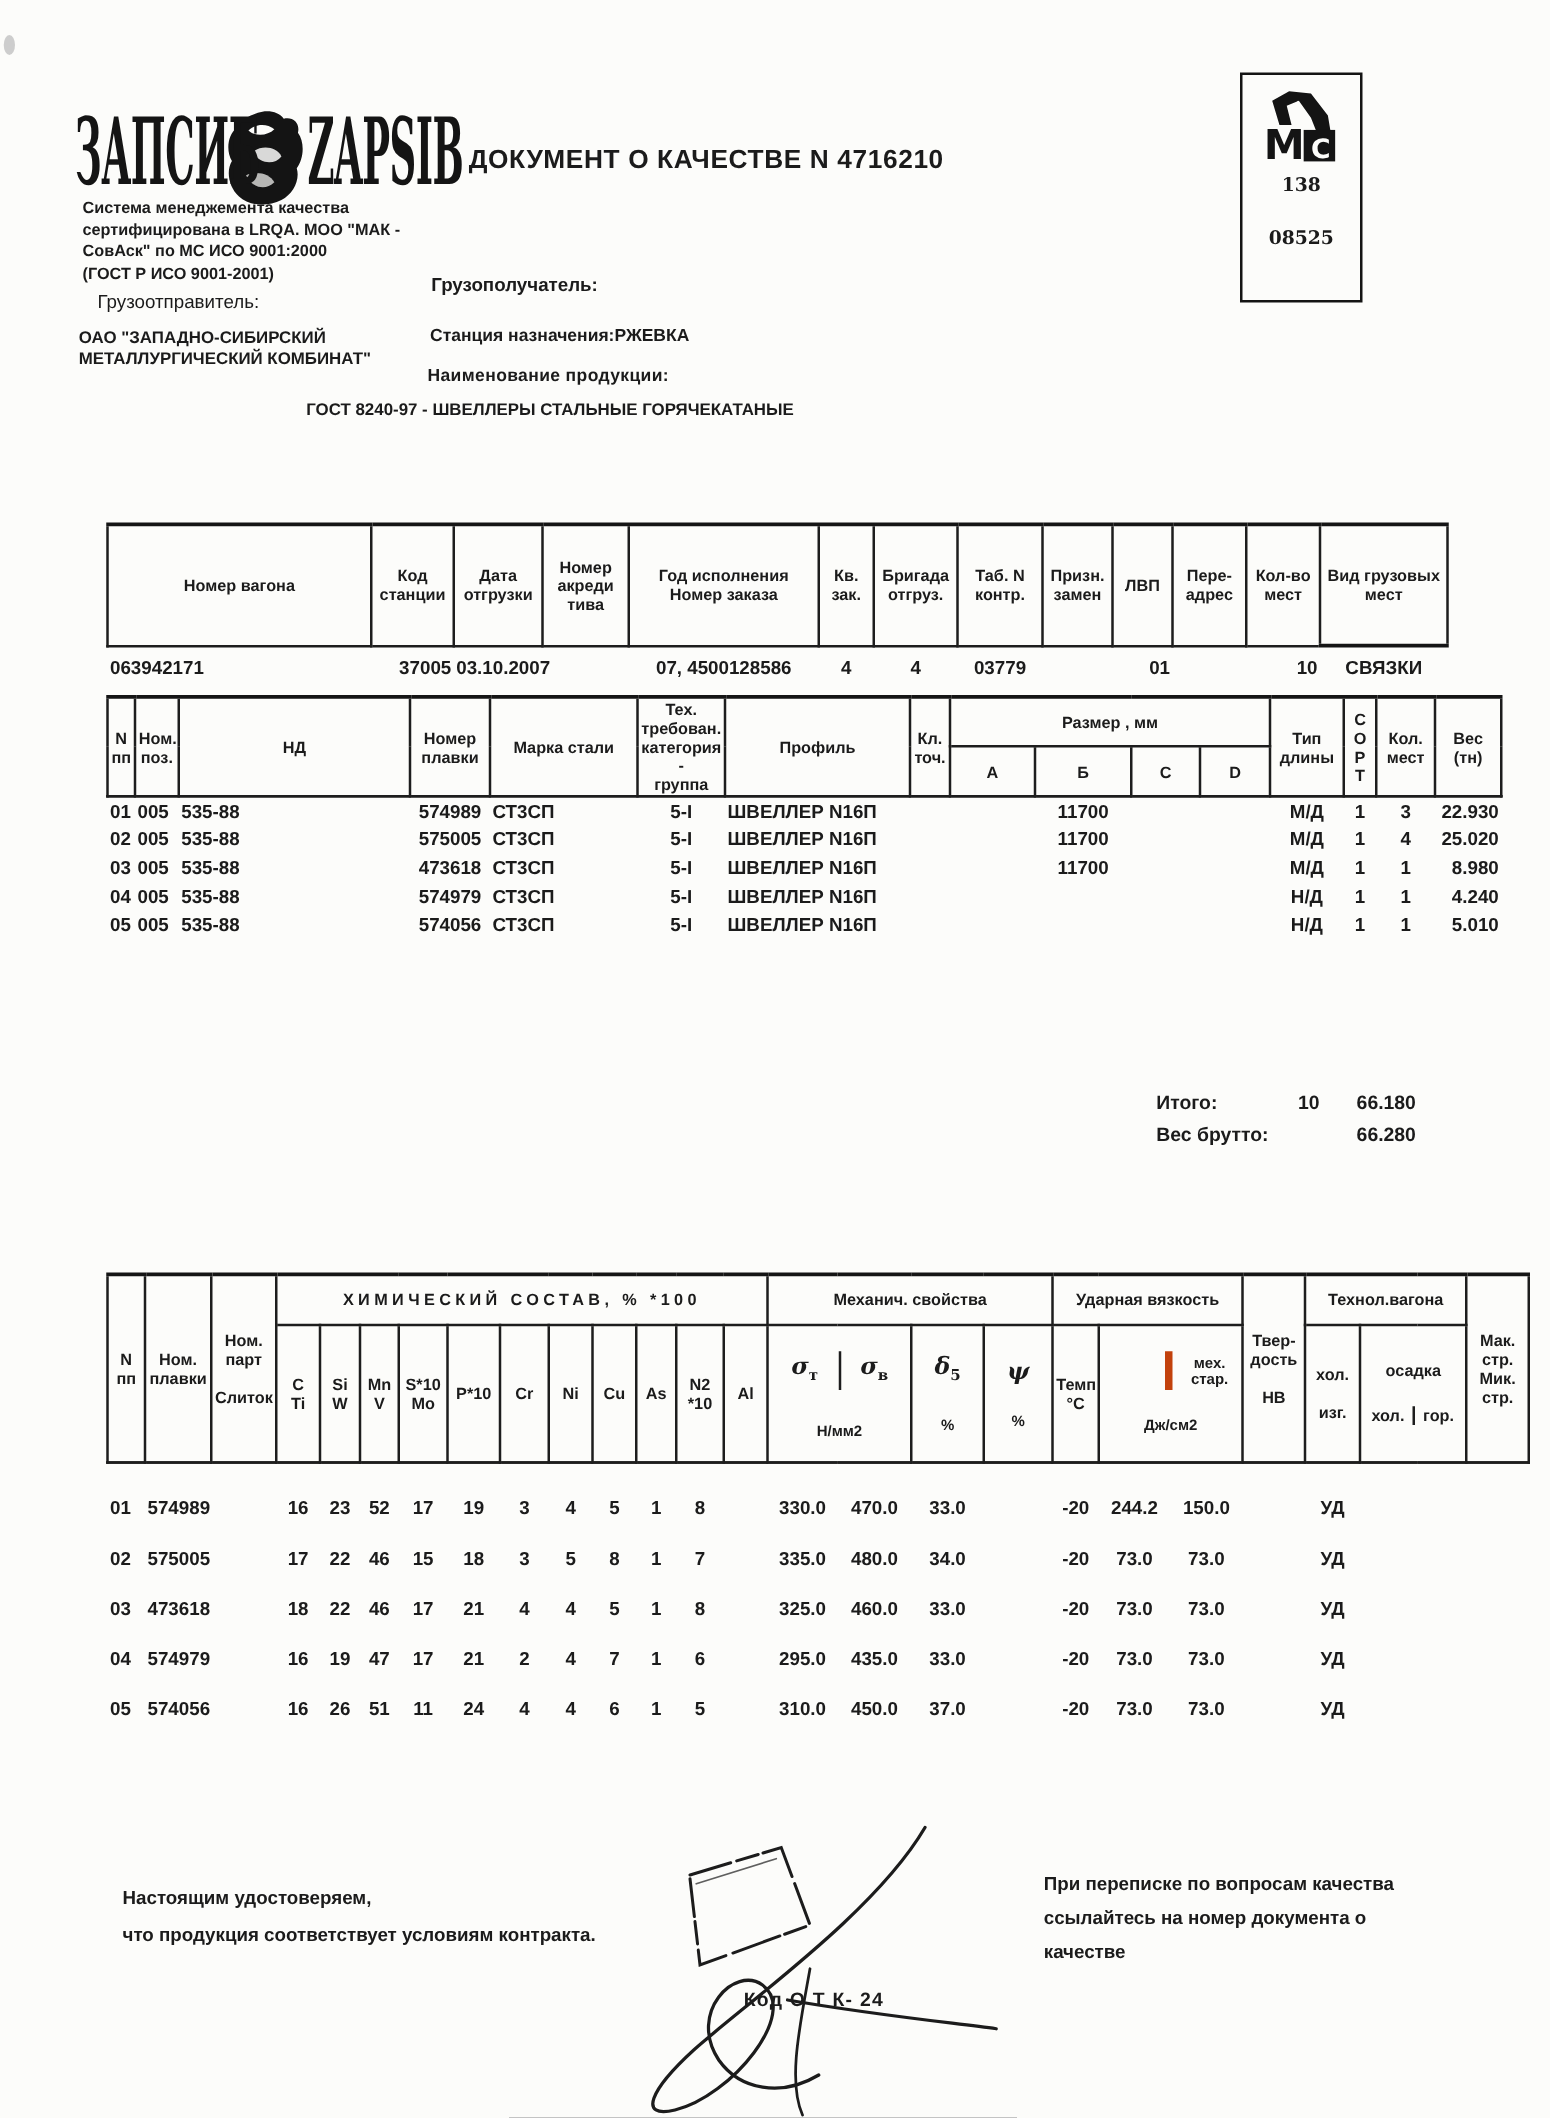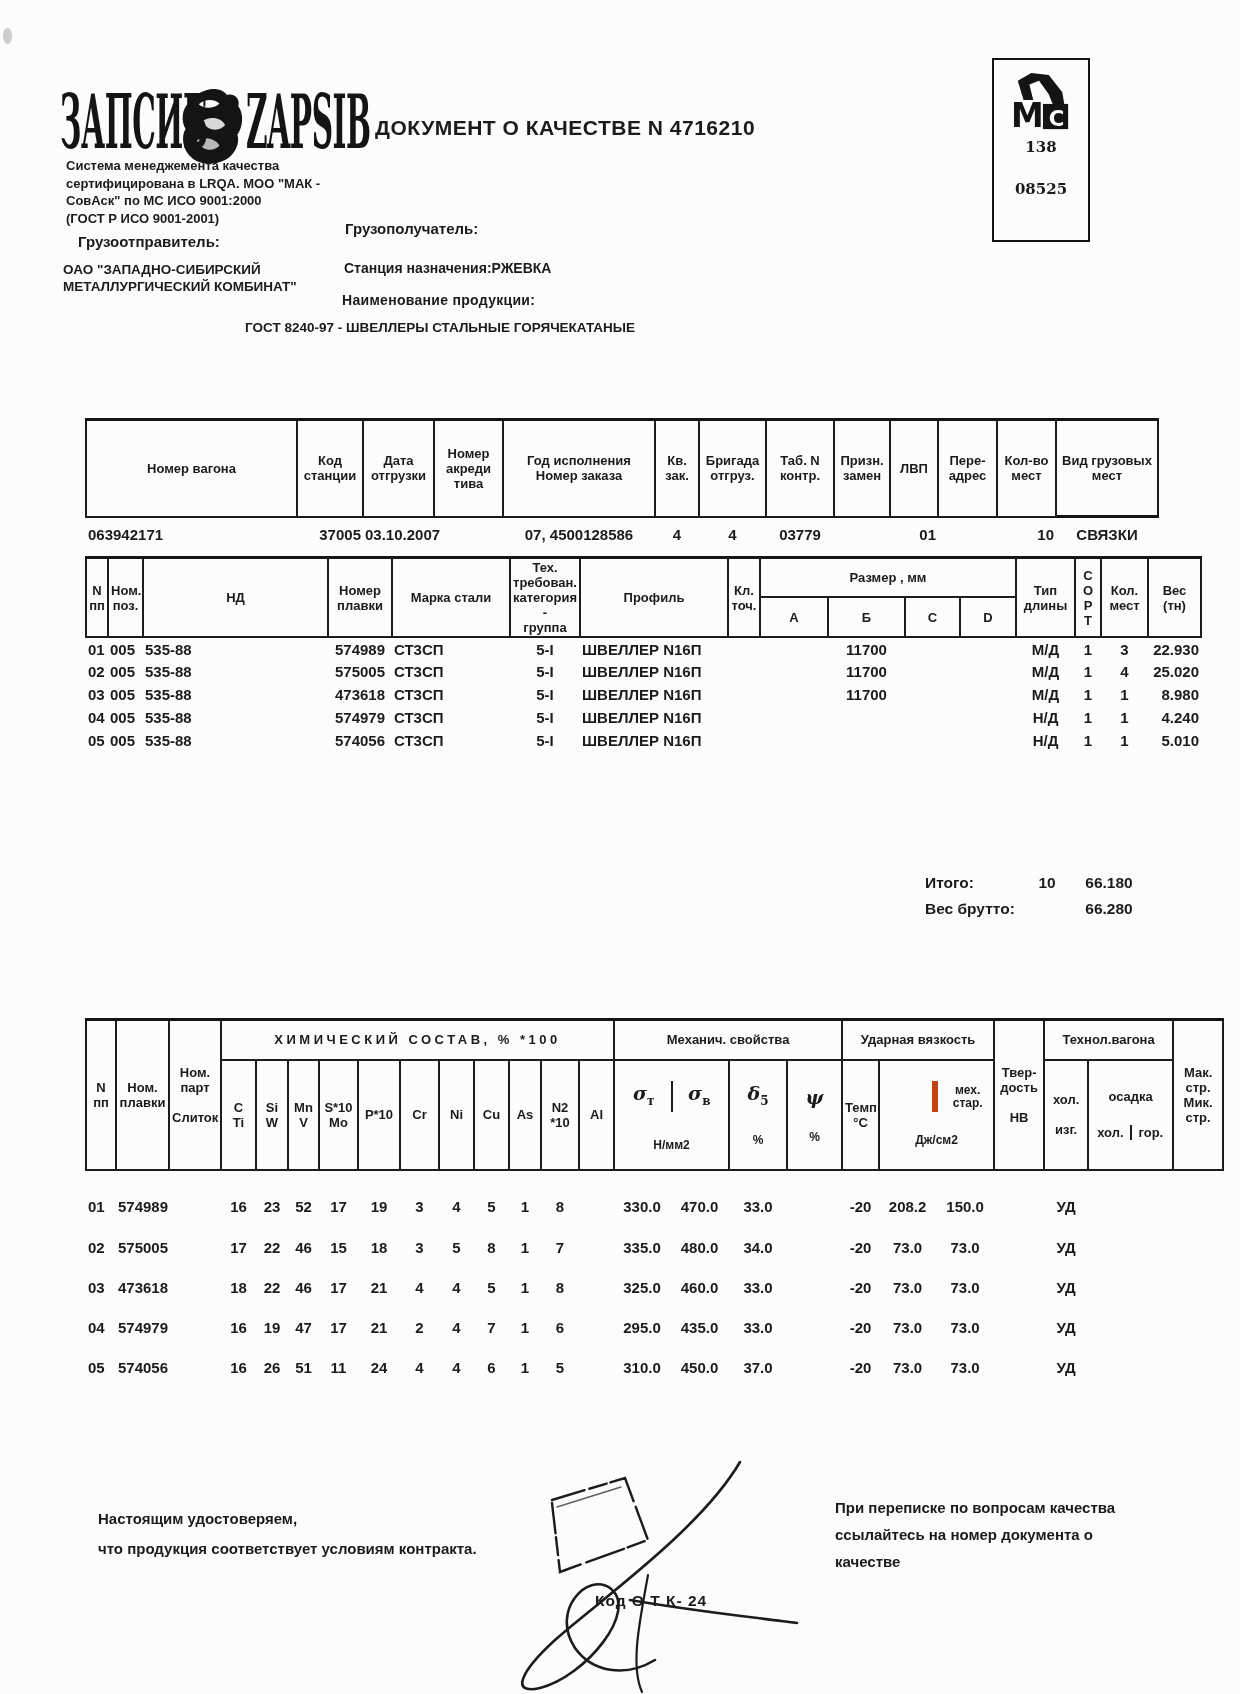--- a/index.html
+++ b/index.html
@@ -13,21 +13,21 @@
 
   
   .logo{left:60px;top:72px;display:flex;align-items:flex-end;height:96px;}
   .logo-wrap{overflow:visible;height:96px;display:flex;align-items:flex-end;}
   .logo-txt{display:inline-block;font-family:"DejaVu Serif",serif;font-weight:700;font-size:74px;
             line-height:92px;transform:scale(0.40,1.0);transform-origin:left bottom;letter-spacing:-1px;color:#141414;}
   .logo-cyr{width:118px;} .logo-lat{width:116px;}
   .bear{width:66px;height:86px;margin:0 2px -2px 0;}
 
   .cert{left:66px;top:157px;width:272px;font-size:13px;font-weight:700;line-height:17.5px;}
-  .shipper-label{left:78px;top:233px;font-size:15px;font-weight:700;}
+  .shipper-label{left:78px;top:233px;font-size:15px;font-weight:400;}
   .shipper-name{left:63px;top:261px;font-size:13.5px;font-weight:700;line-height:17px;}
   .doc-title{left:375px;top:116px;font-size:21px;font-weight:700;letter-spacing:.5px;}
   .consignee{left:345px;top:220px;font-size:15px;font-weight:700;}
   .station{left:344px;top:260px;font-size:14px;font-weight:700;}
   .prod-label{left:342px;top:292px;font-size:14px;font-weight:700;letter-spacing:.3px;}
   .prod-name{left:245px;top:320px;font-size:13.5px;font-weight:700;}
 
   
   .stamp{left:992px;top:58px;width:94px;height:180px;border:2px solid #141414;text-align:center;}
   .stamp svg{width:62px;height:64px;margin-top:10px;}
@@ -476,21 +476,21 @@
         <td class="ac">4</td>
         <td class="ac">5</td>
         <td class="ac">1</td>
         <td class="ac">8</td>
         <td></td>
         <td class="ac">330.0</td>
         <td class="ac">470.0</td>
         <td class="ac">33.0</td>
         <td></td>
         <td class="ac">-20</td>
-        <td class="ac">208.2</td>
+        <td class="ac">244.2</td>
         <td class="ac">150.0</td>
         <td></td>
         <td class="ac">УД</td>
         <td></td>
           <td></td>
           <td></td>
       </tr>
       <tr>
         <td class="al pl3">02</td>
         <td class="al">575005</td>

